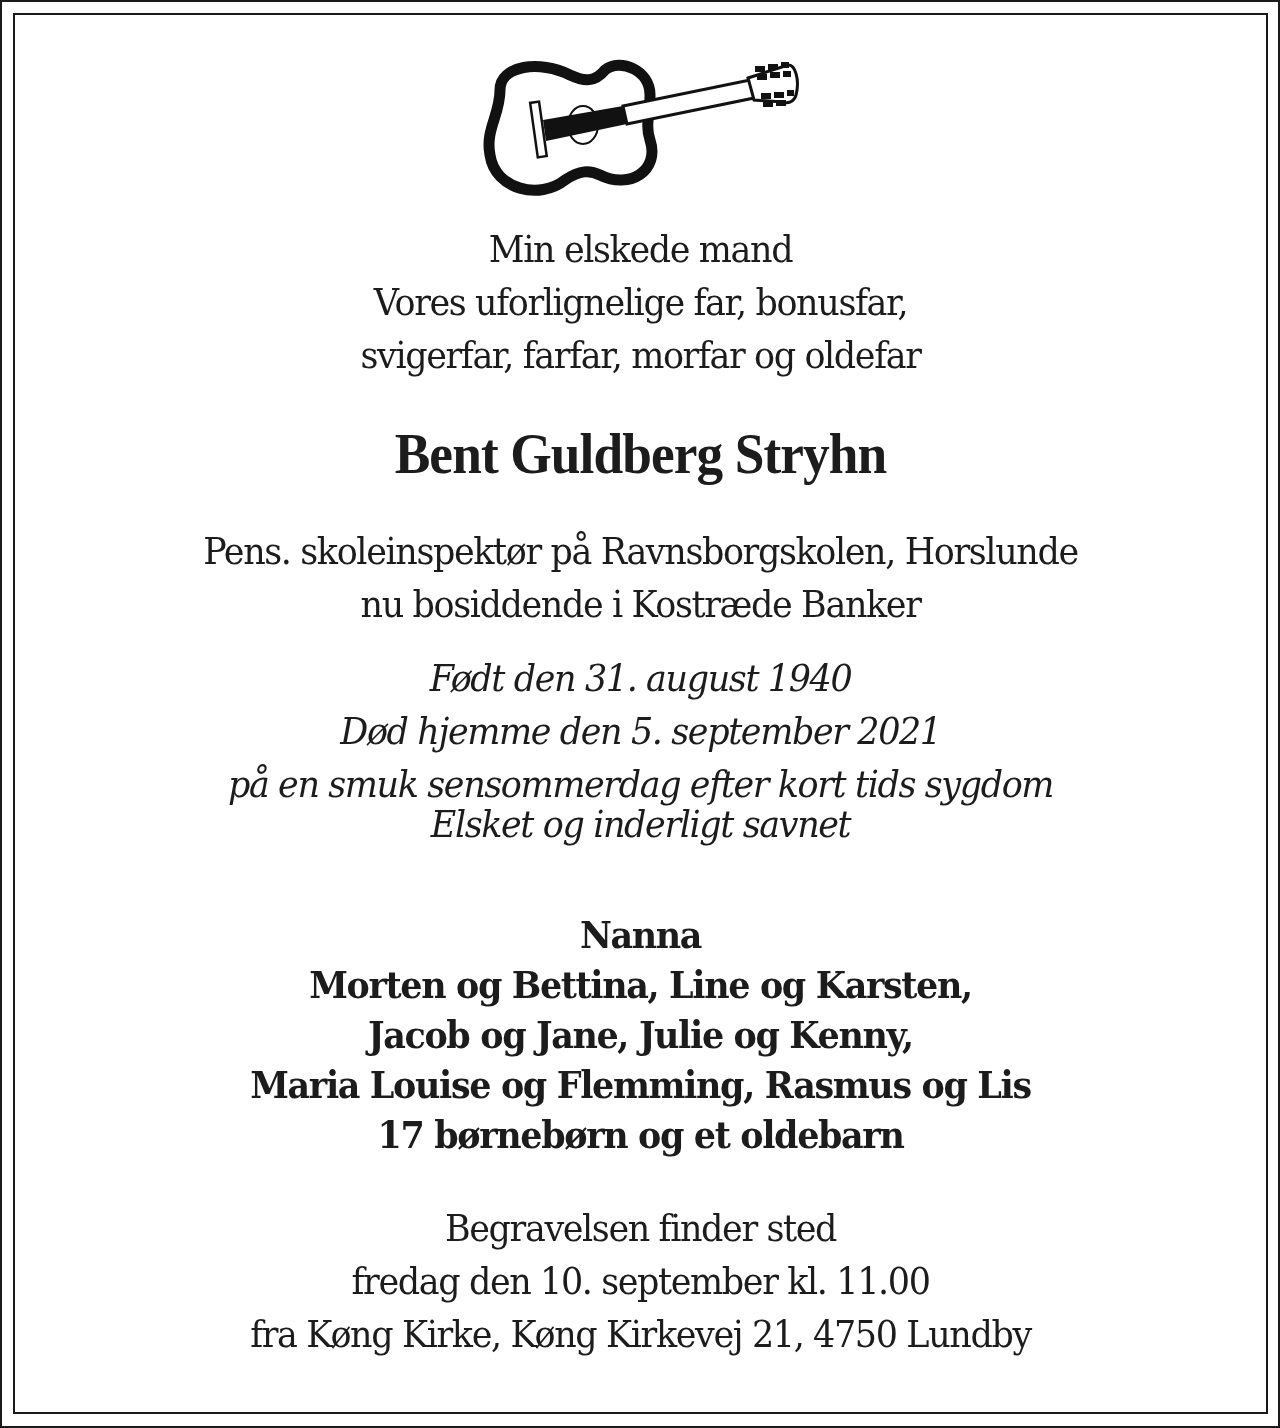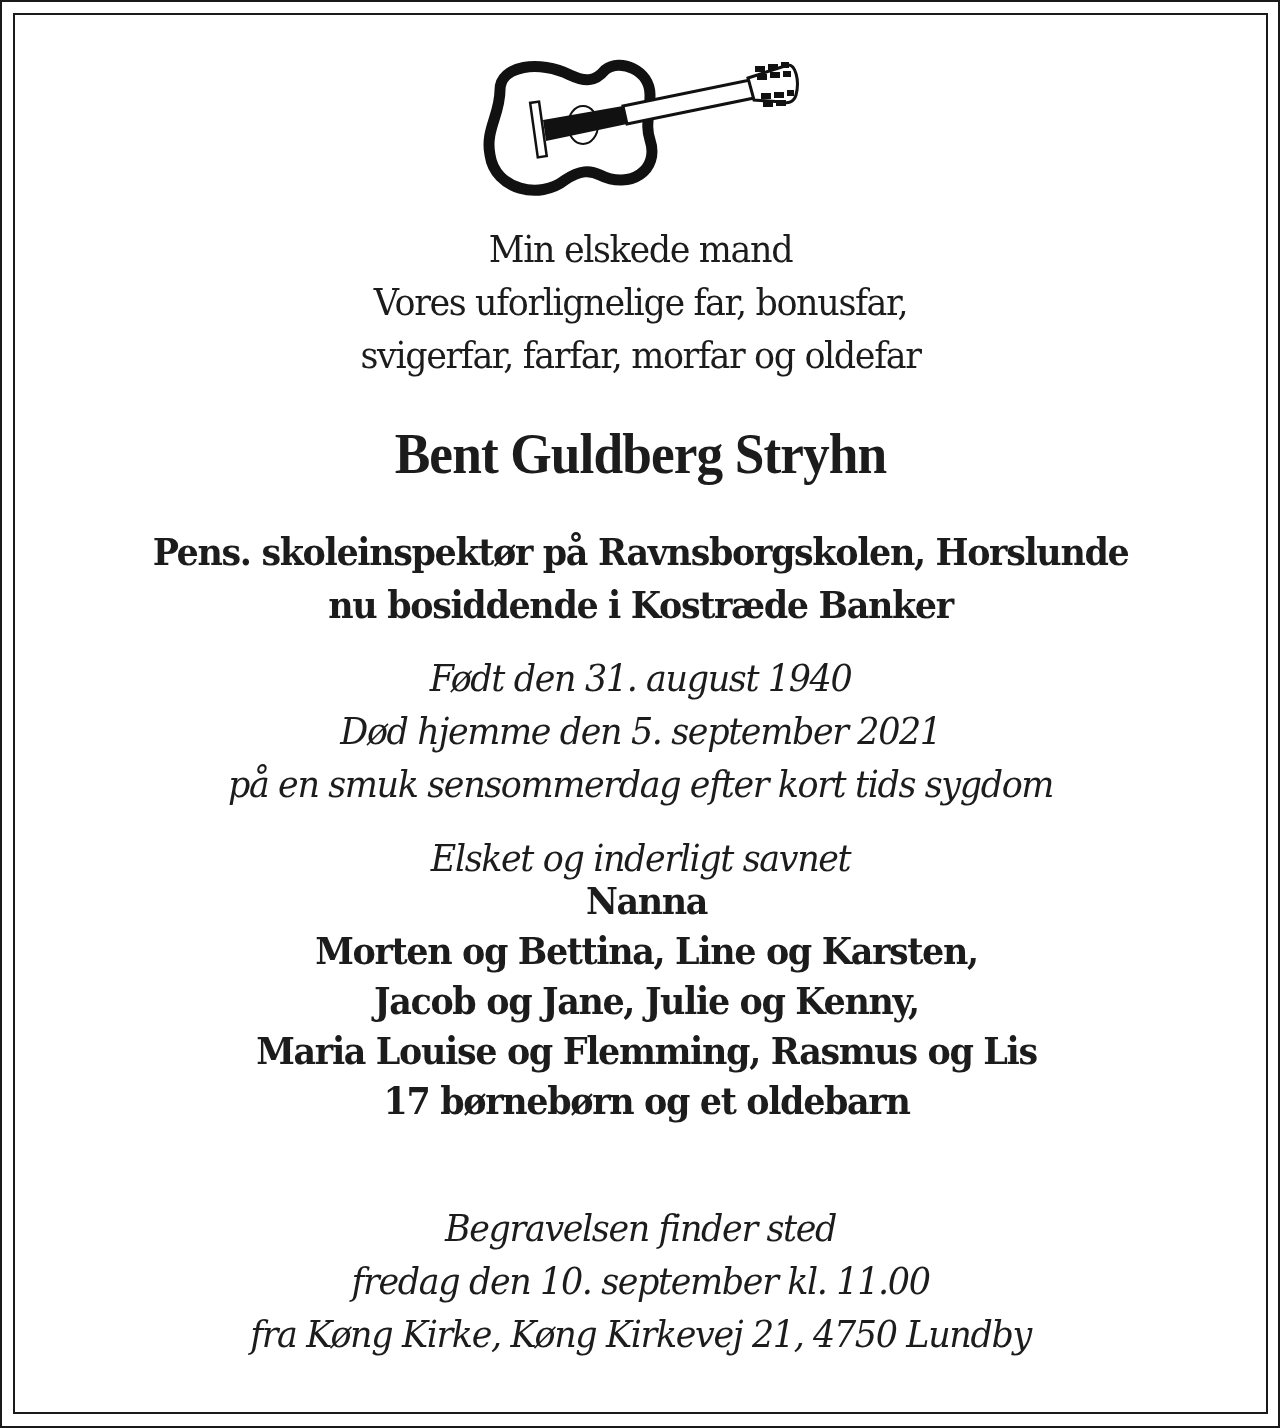--- a/index.html
+++ b/index.html
@@ -62,41 +62,41 @@
   <div class="block" style="top:208px;">
     <span class="line reg">Min elskede mand</span>
     <span class="line reg">Vores uforlignelige far, bonusfar,</span>
     <span class="line reg">svigerfar, farfar, morfar og oldefar</span>
   </div>
 
   <div class="block" style="top:405px;font-family:Liberation Serif, serif;">
     <span class="line reg title" style="line-height:68px;">Bent Guldberg Stryhn</span>
   </div>
 
-  <div class="block" style="top:510px;font-weight:bold;">
+  <div class="block" style="top:510px;">
     <span class="line reg">Pens. skoleinspektør på Ravnsborgskolen, Horslunde</span>
     <span class="line reg">nu bosiddende i Kostræde Banker</span>
   </div>
 
   <div class="block" style="top:637px;font-style:italic;">
     <span class="line reg">Født den 31. august 1940</span>
     <span class="line reg">Død hjemme den 5. september 2021</span>
     <span class="line reg">på en smuk sensommerdag efter kort tids sygdom</span>
   </div>
 
-  <div class="block" style="top:817px;">
+  <div class="block" style="top:783px;">
     <span class="line reg italic">Elsket og inderligt savnet</span>
   </div>
 
-  <div class="block" style="top:861px;padding-left:6px;">
+  <div class="block" style="top:895px;">
     <span class="line reg bold" style="line-height:50px;">Nanna</span>
     <span class="line reg bold" style="line-height:50px;">Morten og Bettina, Line og Karsten,</span>
     <span class="line reg bold" style="line-height:50px;">Jacob og Jane, Julie og Kenny,</span>
     <span class="line reg bold" style="line-height:50px;">Maria Louise og Flemming, Rasmus og Lis</span>
     <span class="line reg bold" style="line-height:50px;">17 børnebørn og et oldebarn</span>
   </div>
 
-  <div class="block" style="top:1187px;font-style:italic;">
+  <div class="block" style="top:1187px;">
     <span class="line reg">Begravelsen finder sted</span>
     <span class="line reg">fredag den 10. september kl. 11.00</span>
     <span class="line reg">fra Køng Kirke, Køng Kirkevej 21, 4750 Lundby</span>
   </div>
 </div>
 
 </body></html>

